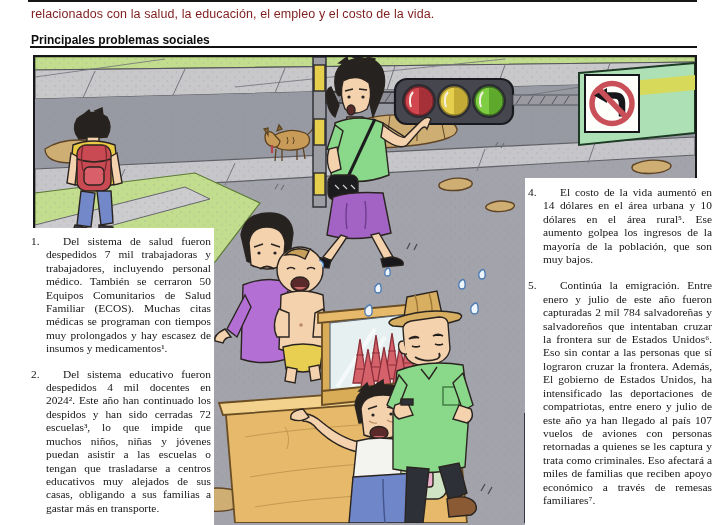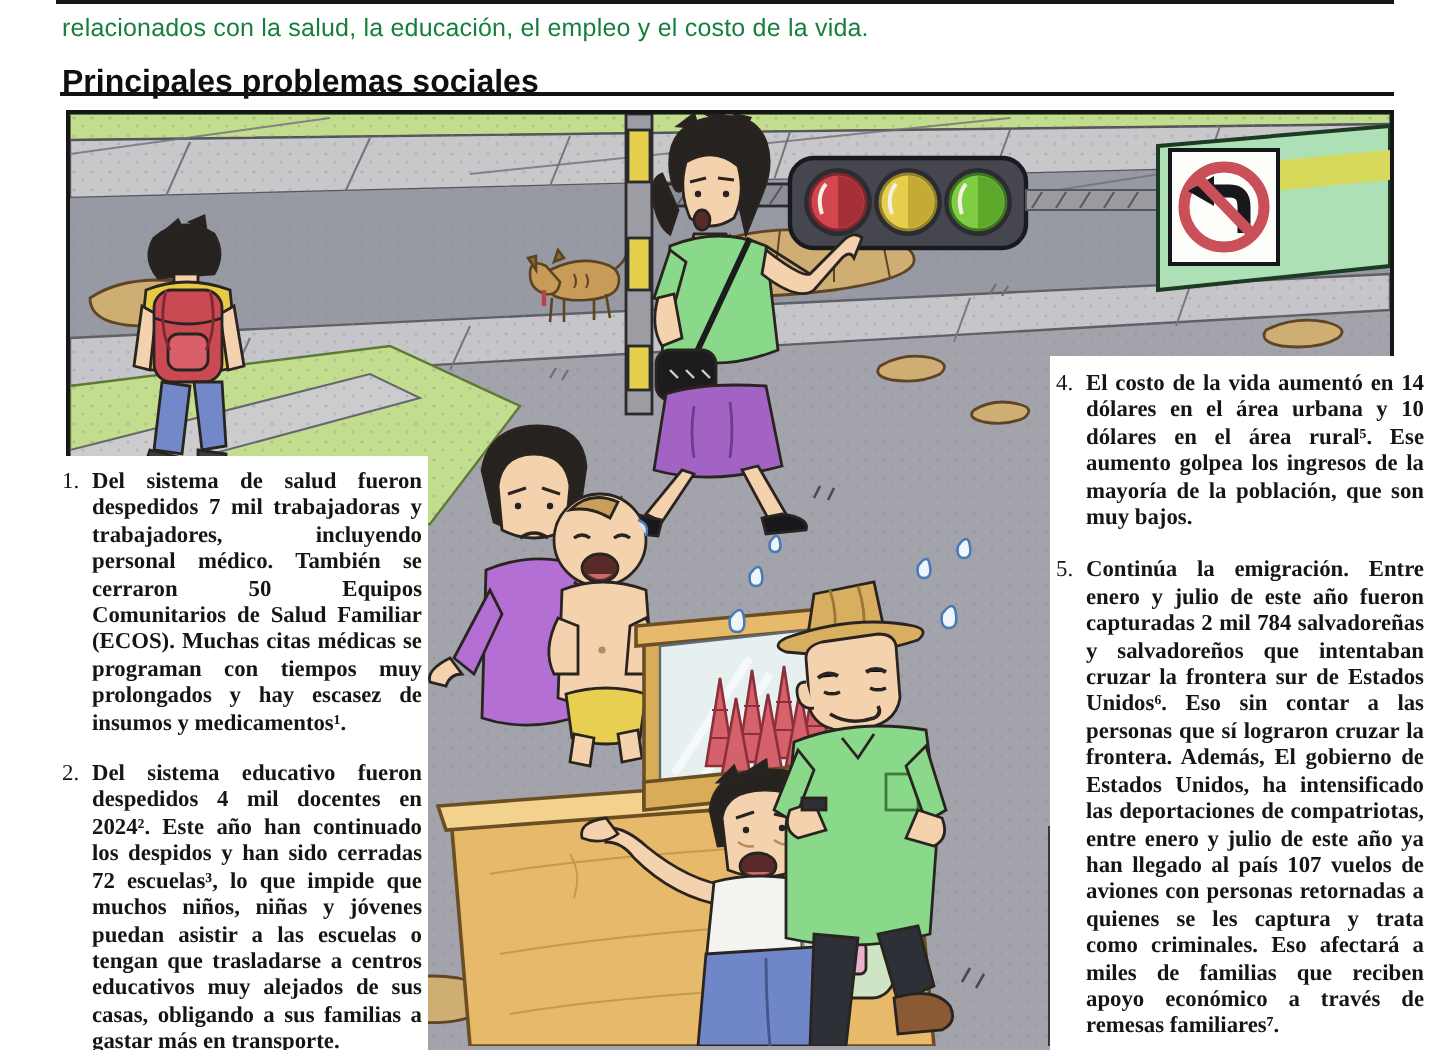--- a/index.html
+++ b/index.html
@@ -6,42 +6,42 @@
   body{
     width:720px;height:525px;position:relative;overflow:hidden;
     background:#ffffff;
     font-family:"Liberation Serif", serif;
   }
   .abs{position:absolute;}
   #top-rule{left:28px;top:0;width:669px;height:2px;background:#161616;}
   #intro-line{
     left:31px;top:7px;width:660px;
     font-family:"Liberation Sans", sans-serif;
-    font-size:12.5px;color:#15803d;letter-spacing:.1px;
+    font-size:12.5px;color:#7f1d1d;letter-spacing:.1px;
   }
   #section-heading{
     left:31px;top:33px;
     font-family:"Liberation Sans", sans-serif;
-    font-weight:bold;font-size:16px;color:#0f0f0f;
+    font-weight:bold;font-size:12px;color:#0f0f0f;
   }
   #heading-rule{left:30px;top:46px;width:667px;height:2.4px;background:#121212;}
   #figure{
     left:33px;top:55px;width:664px;height:470px;
     border:2px solid #17171a;border-bottom:none;
     box-sizing:border-box;background:#a2a3ab;z-index:1;
   }
   #figure svg{display:block;}
   .text-box{
     background:#ffffff;z-index:3;box-sizing:border-box;
     font-size:11.4px;line-height:13.4px;color:#151515;
   }
   #left-box{left:0;top:228px;width:214px;height:297px;padding:7px 3px 0 31px;}
   #right-box{left:525px;top:178px;width:195px;height:347px;padding:8px 8px 0 3px;}
   .item{position:relative;padding-left:15px;text-align:justify;}
-  .item p{margin:0;display:inline;font-weight:bold;}
+  .item p{margin:17px;display:inline;}
   .item .num{position:absolute;left:0;top:0;}
   #item-2{margin-top:12px;}
   #item-5{margin-top:13px;}
 </style>
 </head>
 <body>
 
 <div id="top-rule" class="abs"></div>
 <div id="intro-line" class="abs">relacionados con la salud, la educación, el empleo y el costo de la vida.</div>
 <div id="section-heading" class="abs">Principales problemas sociales</div>

